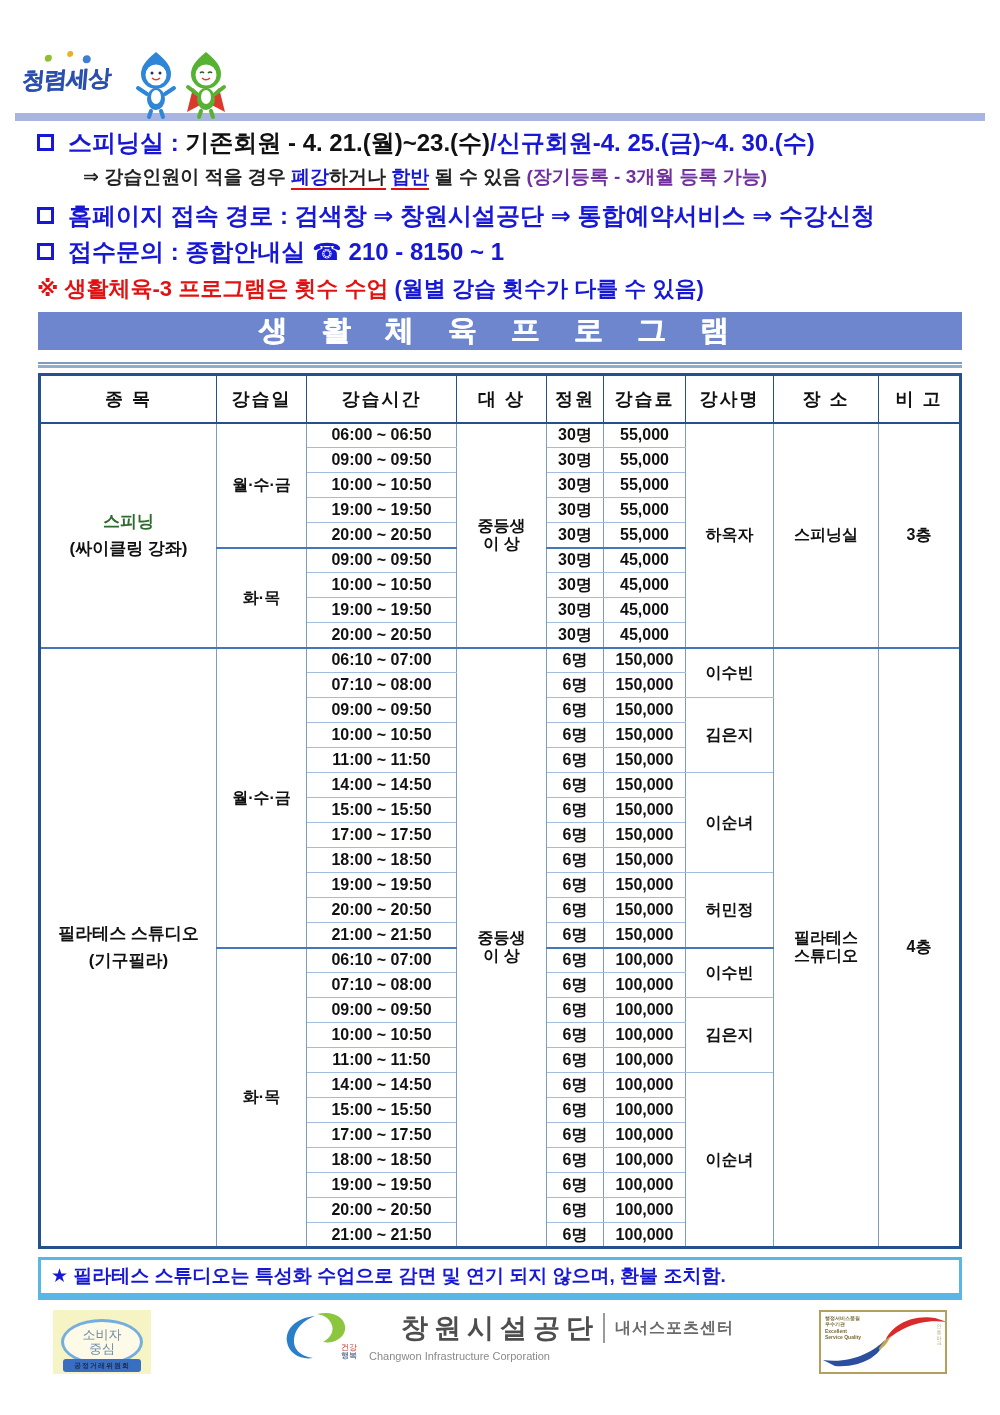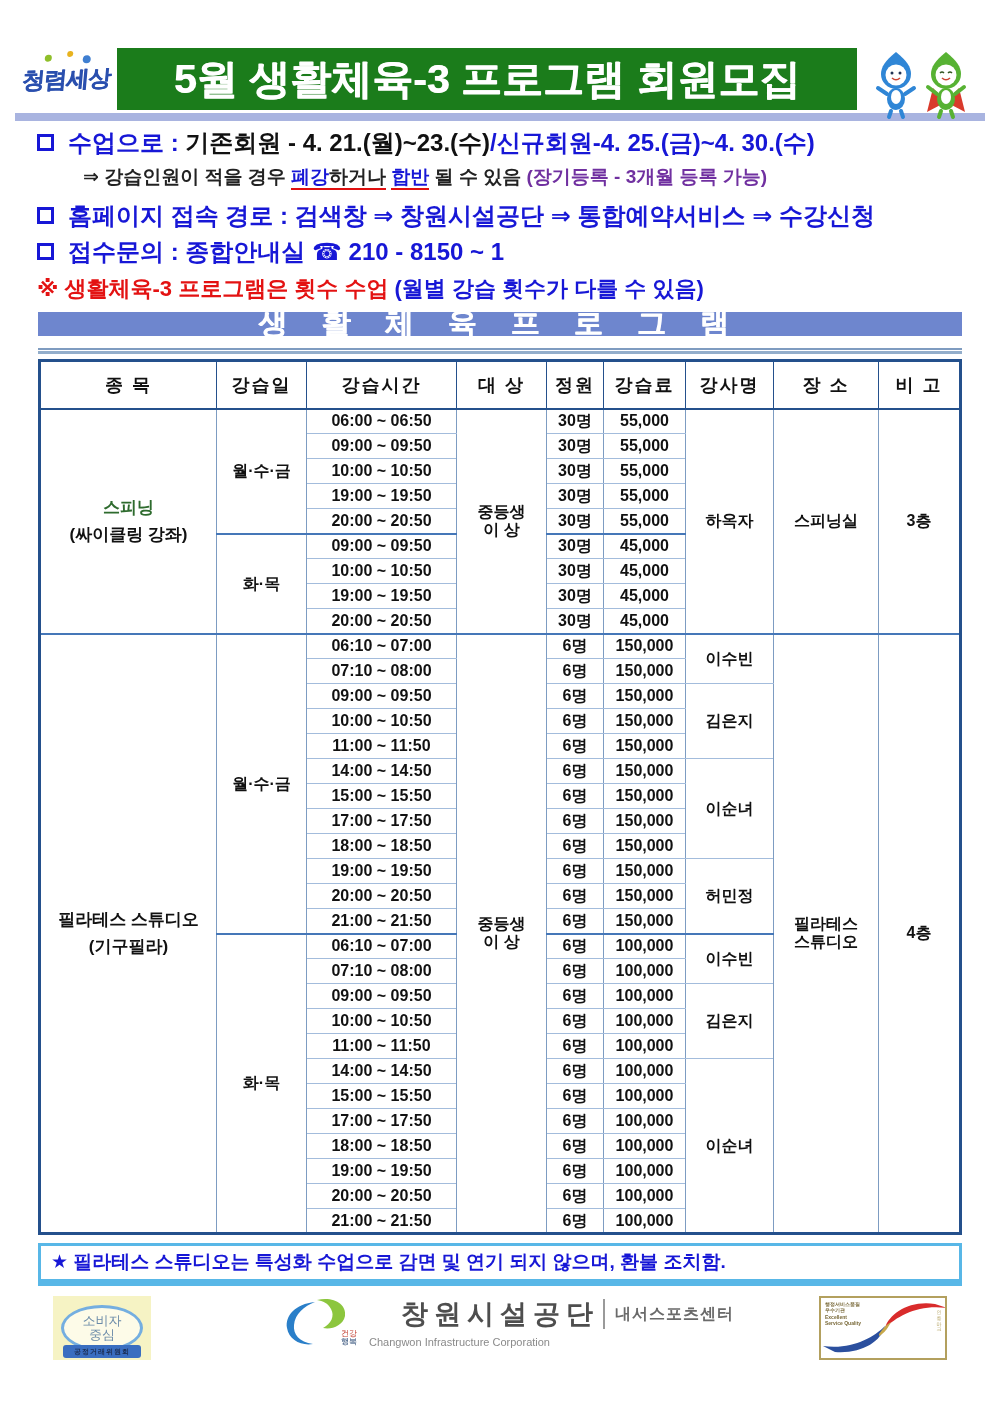--- a/index.html
+++ b/index.html
@@ -36,21 +36,21 @@
   .iline .sq {
     display:inline-block; width:17px; height:17px; border:3px solid #1717d6; margin-right:14px;
   }
   .subline { font-weight:bold; font-size:19px; color:#222222; margin:5px 0 2px 46px; white-space:nowrap; }
   .subline .ured { border-bottom:2.5px solid #e01010; padding-bottom:1px;margin-top:40px; }
   .blue { color:#1717d6; } .red { color:#e31212; } .purple { color:#7030a0; }
   .countline { font-weight:bold; font-size:22px; margin-top:6px; white-space:nowrap; }
 
   
   .banner-blue {
-    margin:8px 23px 0 23px; height:24px; background:#6e86ce; color:#ffffff;
+    margin:8px 23px 0 23px; height:38px; background:#6e86ce; color:#ffffff;
     display:flex; align-items:center; justify-content:center;
     font-size:29px; font-weight:bold; letter-spacing:13px; text-shadow:0.8px 0 #ffffff;
   }
   .rule-dbl { margin:12px 23px 0 23px; height:6px;
     border-top:2px solid #7f9cc0; border-bottom:3px solid #93aecb; }
 
   
   .tblwrap { margin:5px 23px 0 23px; }
   table.tbl { border-collapse:collapse; width:100%; table-layout:fixed; border:3px solid #24508c; }
   .tbl th {
@@ -114,21 +114,20 @@
 
   <div class="hdr">
     <div class="cheong">
       <span class="dots">
           <i class="d1"></i>
           <i class="d2"></i>
           <i class="d3"></i>
         </span>
       <span>청렴세상</span>
     </div>
-    <div class="banner-green">5월 생활체육-3 프로그램 회원모집</div>
     <div class="mascots">
       <svg width="42" height="70" viewBox="0 0 42 70">
         <path d="M21 2 C10 11 6 17 6 24 a15 15 0 0 0 30 0 C36 17 32 11 21 2Z" fill="#2f86d6"></path>
         <circle cx="21" cy="25" r="10.5" fill="#ffffff"></circle>
         <circle cx="17" cy="23" r="1.5" fill="#223355"></circle>
           <circle cx="25" cy="23" r="1.5" fill="#223355"></circle>
         <path d="M17 28 q4 3.5 8 0" stroke="#cc4433" stroke-width="1.6" fill="none"></path>
         <ellipse cx="21" cy="49" rx="9" ry="11" fill="#2f86d6"></ellipse>
         <ellipse cx="21" cy="47" rx="5" ry="7" fill="#ffffff"></ellipse>
         <path d="M12 44 L3 38 M30 44 L39 38" stroke="#2f86d6" stroke-width="4" stroke-linecap="round"></path>
@@ -145,21 +144,21 @@
         <ellipse cx="21" cy="47" rx="5" ry="7" fill="#ffffff"></ellipse>
         <path d="M12 44 L3 37 M30 44 L39 37" stroke="#57b233" stroke-width="4" stroke-linecap="round"></path>
         <path d="M16 61 L14 67 M26 61 L28 67" stroke="#57b233" stroke-width="4" stroke-linecap="round"></path>
       </svg>
     </div>
   </div>
   <div class="rule-peri"></div>
 
   <div class="info">
     <div class="iline">
-      <span class="sq"></span><span>수업으로 :</span>
+      <span class="sq"></span><span>스피닝실 :</span>
       <span class="blk">기존회원 - 4. 21.(월)~23.(수)</span><span>/신규회원-4. 25.(금)~4. 30.(수)</span>
     </div>
     <div class="subline">
       <span>⇒</span>
       <span>강습인원이 적을 경우 </span><span class="ured"><span class="blue">폐강</span><span>하거나</span></span>
       <span class="ured blue">합반</span><span> 될 수 있음 </span>
       <span class="purple">(장기등록 - 3개월 등록 가능)</span>
     </div>
     <div class="iline" style="margin-top:10px;">
       <span class="sq"></span><span>홈페이지 접속 경로 : </span><span>검색창 ⇒ 창원시설공단 ⇒ 통합예약서비스 ⇒ 수강신청</span>

